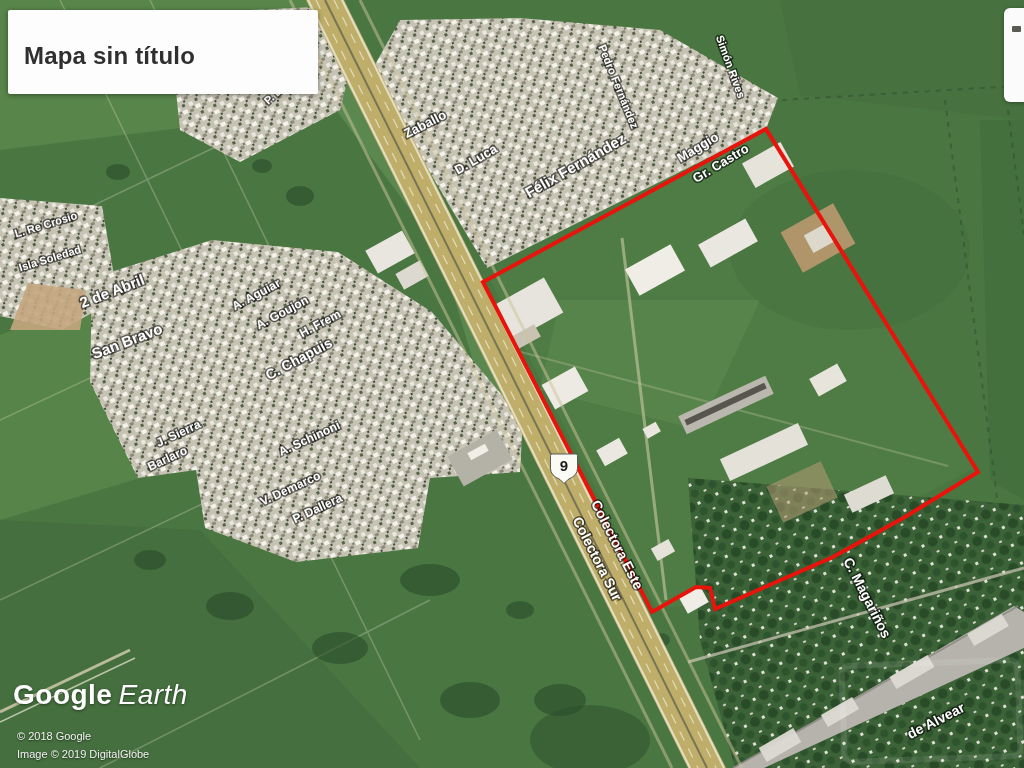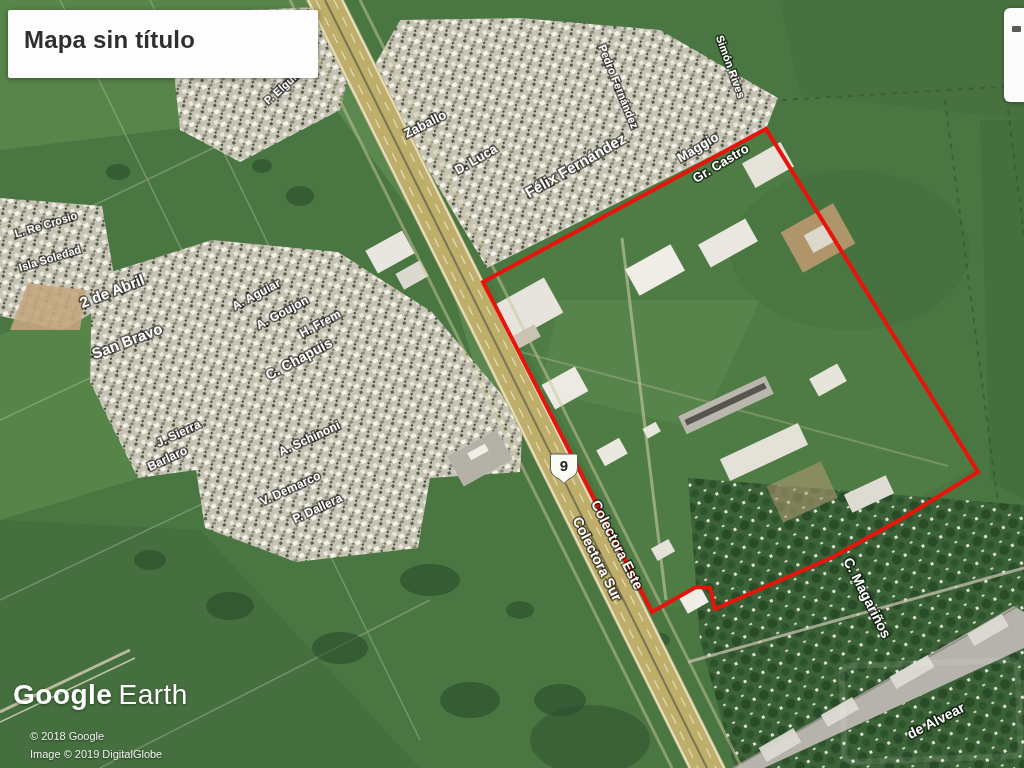--- a/index.html
+++ b/index.html
@@ -2,31 +2,31 @@
 <html><head>
 <meta charset="utf-8">
 <style>
   html,body{margin:0;padding:0;background:#222;}
   .stage{position:relative;width:1024px;height:768px;overflow:hidden;
          font-family:"Liberation Sans",sans-serif;background:#4a7642;}
   .stage svg{position:absolute;left:0;top:0;}
   .street-label{fill:#fff;stroke:rgba(0,0,0,0.55);stroke-width:3px;paint-order:stroke;
                 font-family:"Liberation Sans",sans-serif;font-weight:bold;}
   .title-card{position:absolute;left:8px;top:10px;width:278px;background:#fdfdfd;
-              border-radius:2px;box-shadow:0 1px 5px rgba(0,0,0,0.4);padding:16px 16px 16px 16px;}
+              border-radius:2px;box-shadow:0 1px 5px rgba(0,0,0,0.4);padding:32px 16px 16px 16px;}
   .title-card h1{margin:0 0 8px 0;font-size:24px;font-weight:bold;color:#2f2f2f;letter-spacing:.2px;}
   .title-card p{margin:0;font-size:14.5px;color:#6e6e6e;}
   .tr-card{position:absolute;right:-6px;top:8px;width:26px;height:94px;background:#fbfbfb;
            border-radius:6px 0 0 6px;box-shadow:0 1px 4px rgba(0,0,0,0.35);}
   .tr-card .mark{position:absolute;left:8px;top:18px;width:9px;height:6px;background:#5a5a52;border-radius:1px;}
   .ge-logo{position:absolute;left:13px;top:679px;color:#fff;font-size:28px;letter-spacing:.5px;
            text-shadow:0 1px 3px rgba(0,0,0,0.45);}
   .ge-logo .g1{font-weight:bold;margin-top:8px;}
-  .ge-logo .g2{font-weight:normal;margin-left:6px;}
-  .attrib{position:absolute;left:30px;color:#f2f2f2;font-size:11px;
+  .ge-logo .g2{font-weight:normal;margin-left:6px;font-style:italic;}
+  .attrib{position:absolute;left:17px;color:#f2f2f2;font-size:11px;
           text-shadow:0 1px 2px rgba(0,0,0,0.6);text-align:right;}
   .attrib.l1{top:730px;}
   .attrib.l2{top:748px;}
   .shield{position:absolute;left:550px;top:453px;width:28px;height:32px;}
   .shield .num{position:absolute;width:100%;text-align:center;top:4px;font-size:15px;
                font-weight:bold;color:#1c1c1c;}
   .watermark{position:absolute;left:840px;top:660px;width:170px;height:90px;opacity:.10;
              border:6px solid #fff;border-radius:10px;transform:rotate(-2deg);}
 </style>
 </head>

